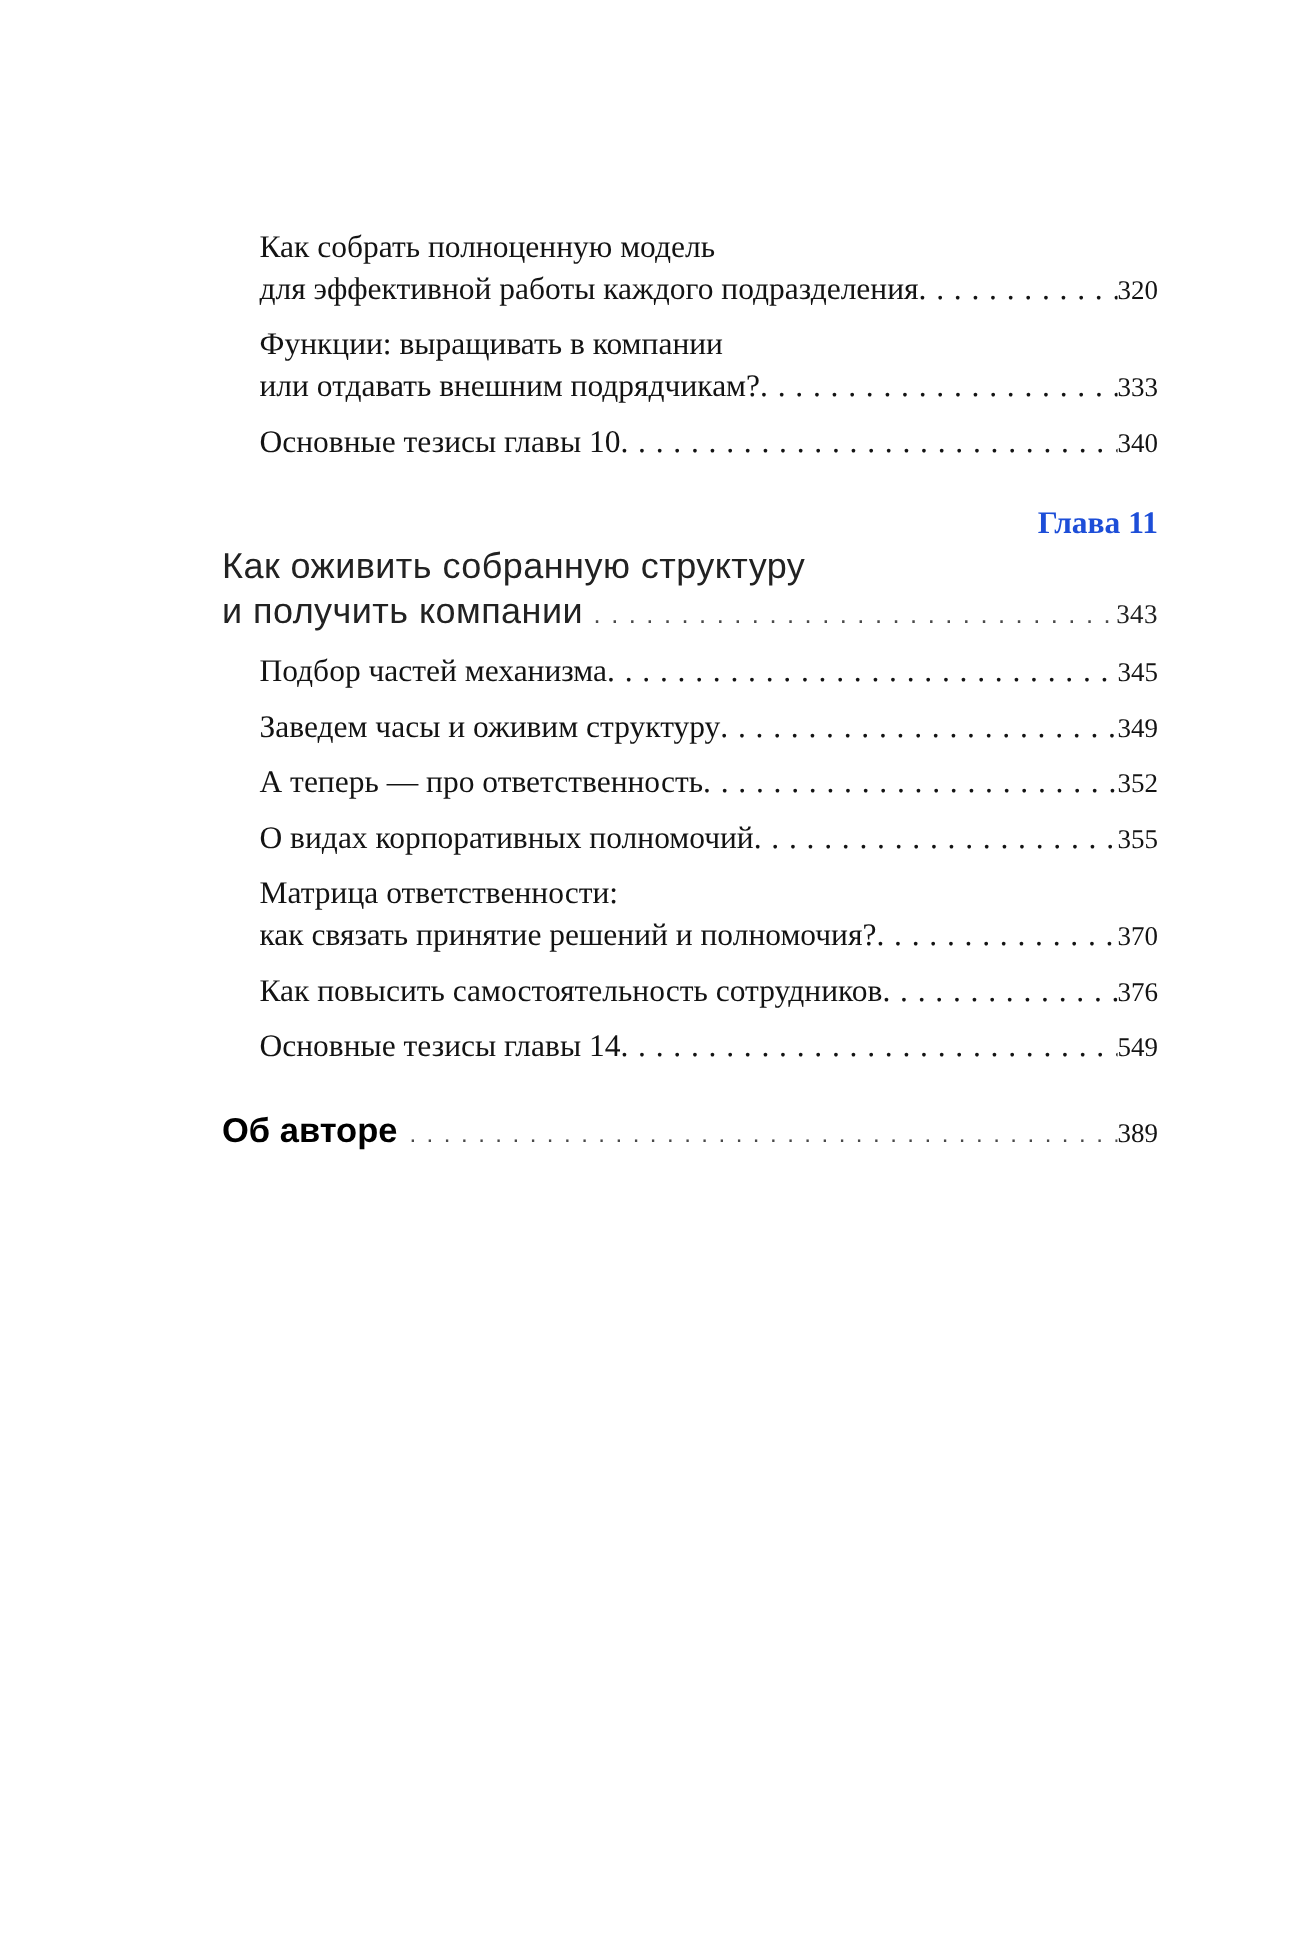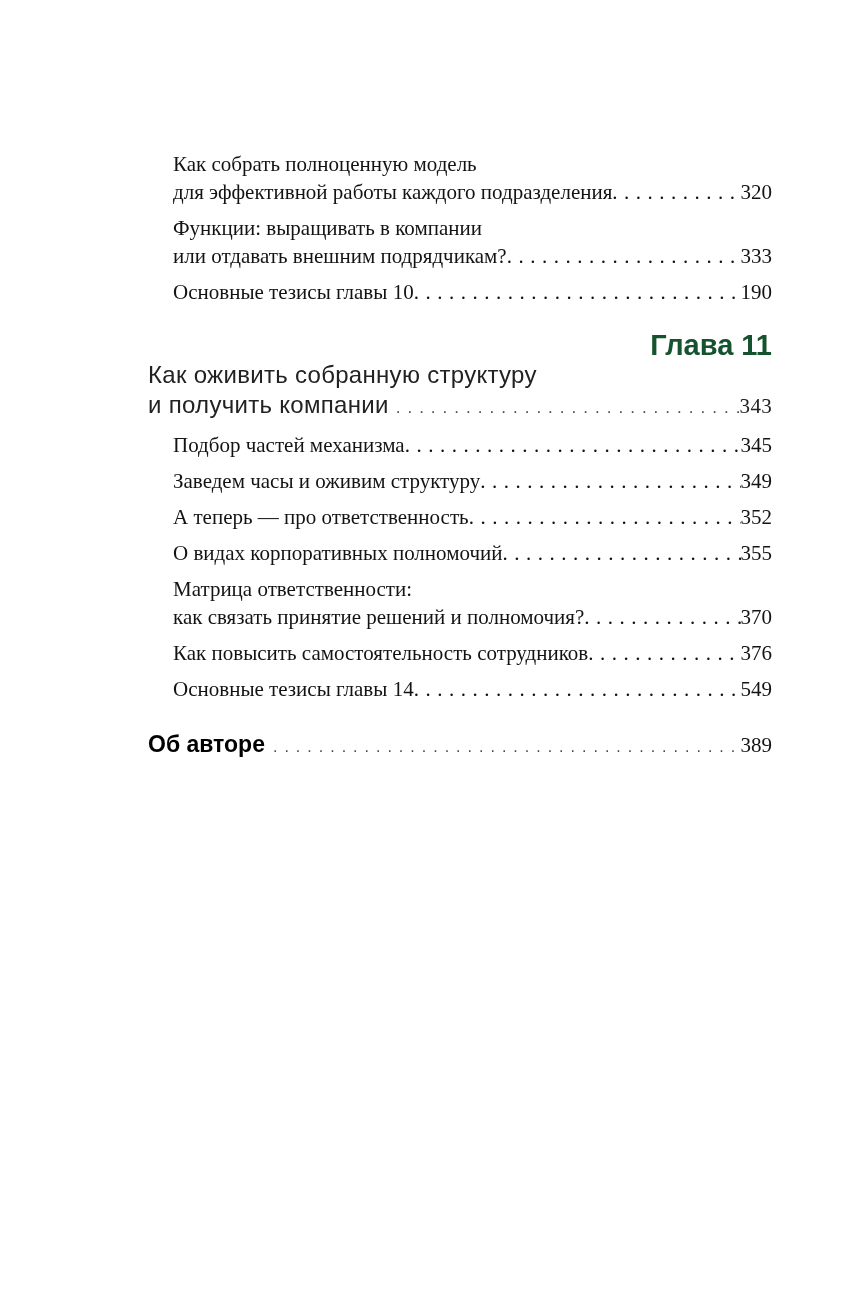--- a/index.html
+++ b/index.html
@@ -35,31 +35,31 @@
     white-space: nowrap;
   }
   .dots::after {
     content: "........................................................................................";
     letter-spacing: 6.5px;
     white-space: nowrap;
   }
   .pg {
     flex: 0 0 auto;
     font-family: "Liberation Serif", serif;
-    font-size: 21px;
+    font-size: 18px;
   }
 
   
   .chapter { margin-top: 24px; }
   .ch-label {
-    font-family: Liberation Sans, sans-serif;
+    font-family: Liberation Serif, serif;
     font-weight: 700;
-    font-size: 29px;
+    font-size: 21px;
     line-height: 30px;
-    color: #14532d;
+    color: #1d4ed8;
   }
   .ch-title-line {
     display: flex;
     align-items: baseline;
     font-family: "Liberation Sans", sans-serif;
     font-size: 24px;
     line-height: 30px;
     color: #222222;
     white-space: nowrap;
     letter-spacing: 0.3px;
@@ -121,21 +121,21 @@
         <span class="txt">или отдавать внешним подрядчикам?</span>
         <span class="dots"></span>
         <span class="pg">333</span>
       </div>
     </div>
 
     <div class="entry">
       <div class="line">
         <span class="txt">Основные тезисы главы 10</span>
         <span class="dots"></span>
-        <span class="pg">190</span>
+        <span class="pg">340</span>
       </div>
     </div>
 
   </div>
 
   <div class="chapter">
     <div class="ch-label">Глава 11</div>
     <div class="ch-title-line">
       <span class="txt">Как оживить собранную структуру</span>
     </div>

